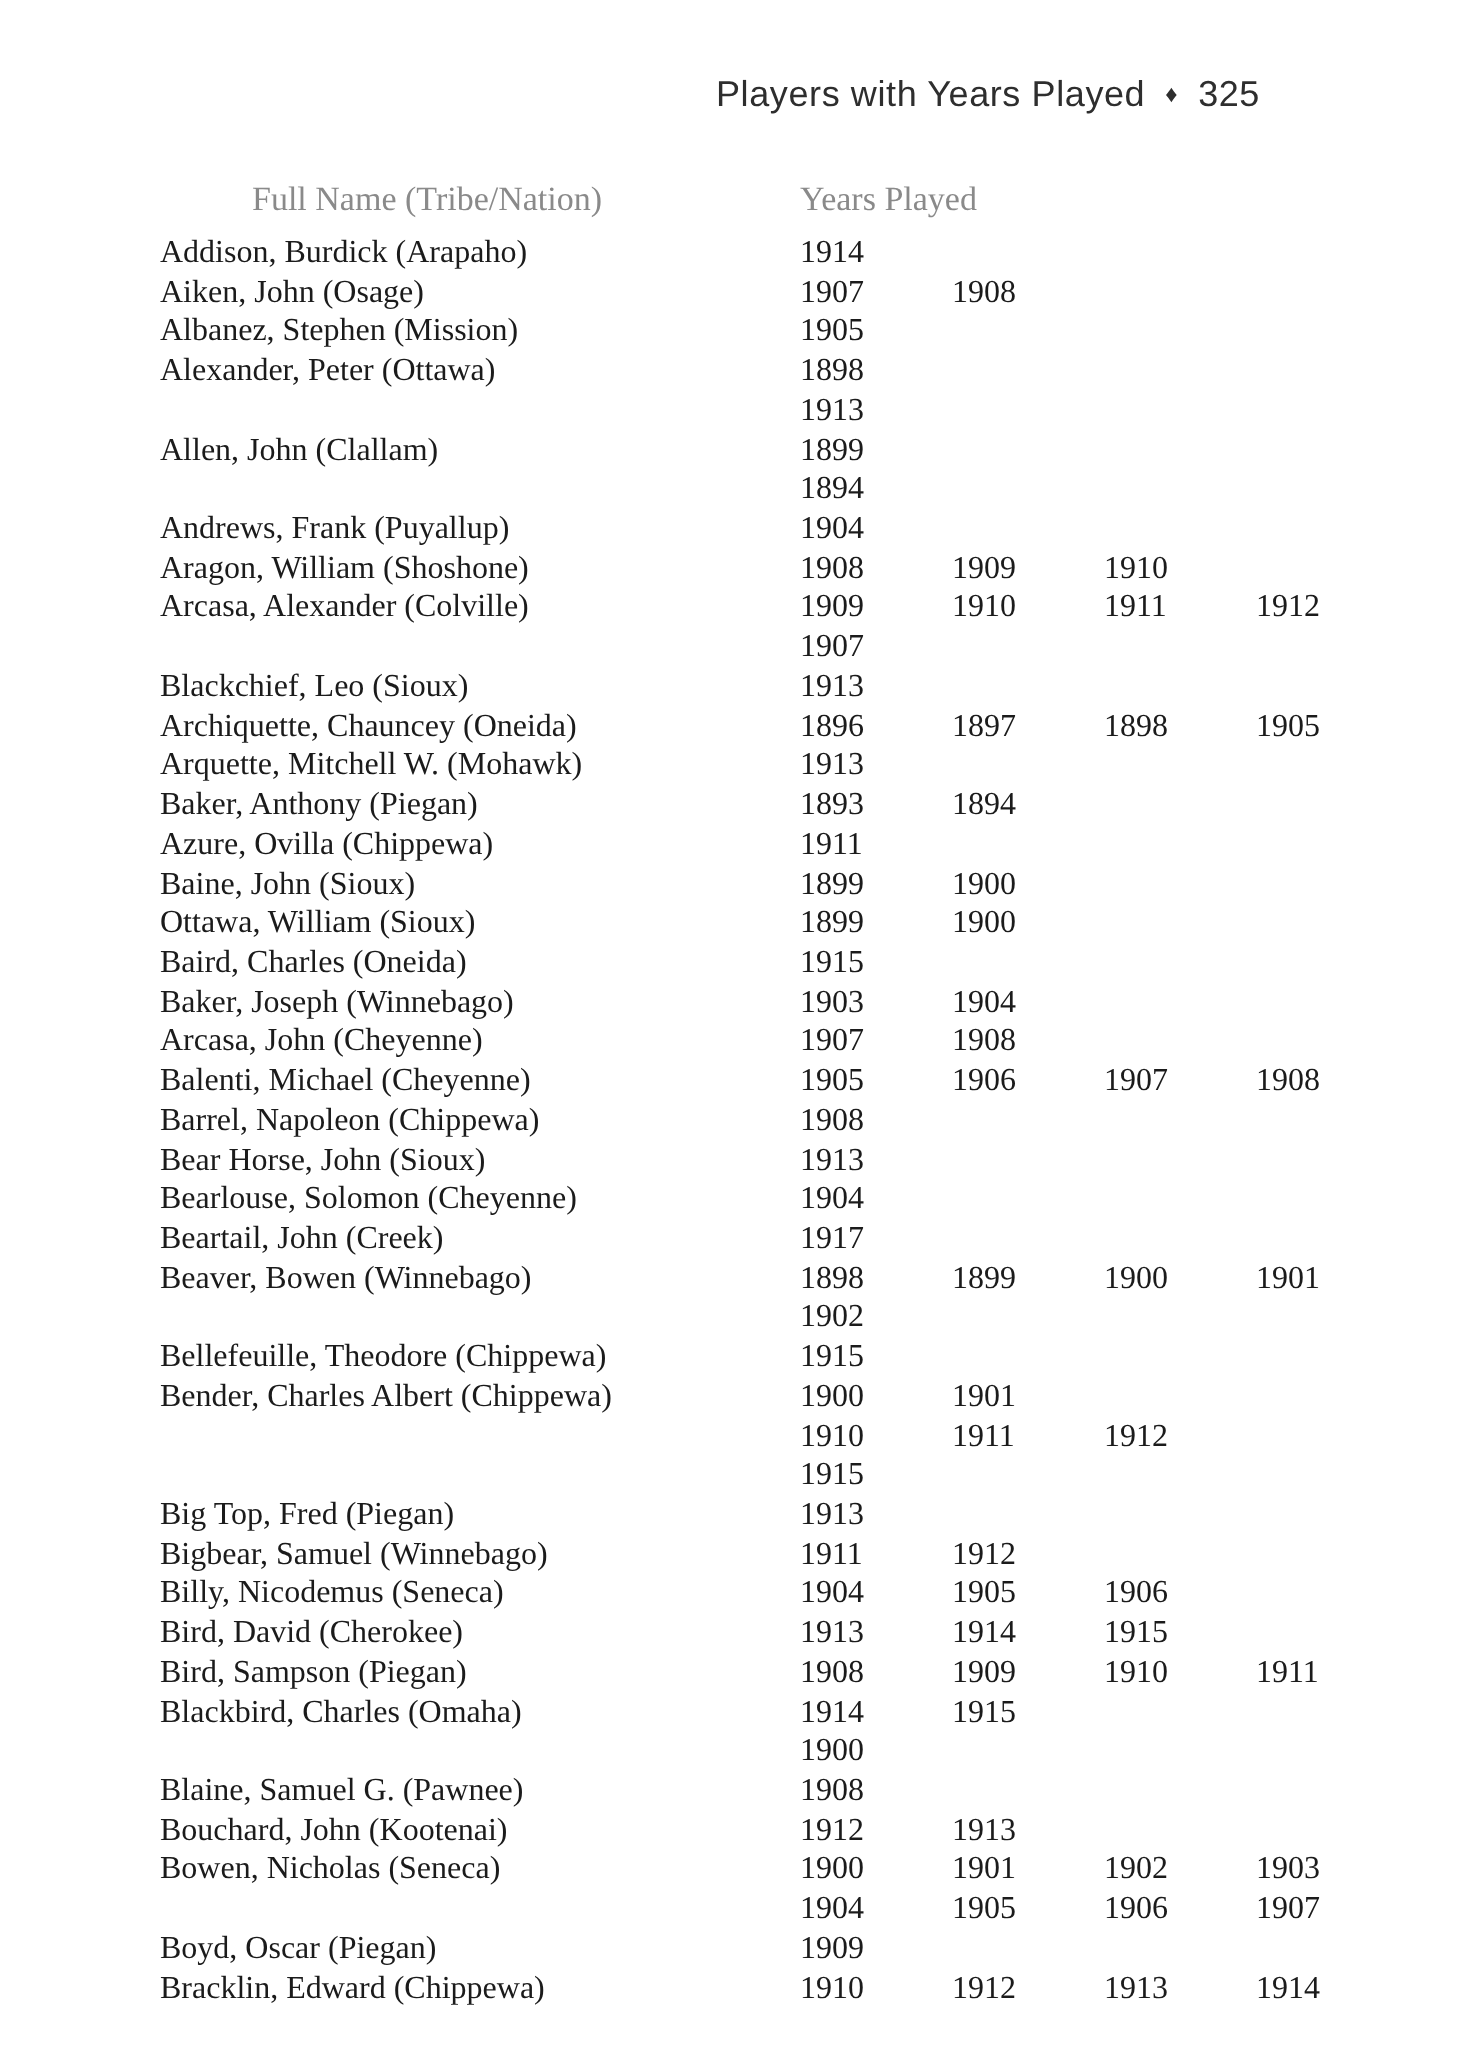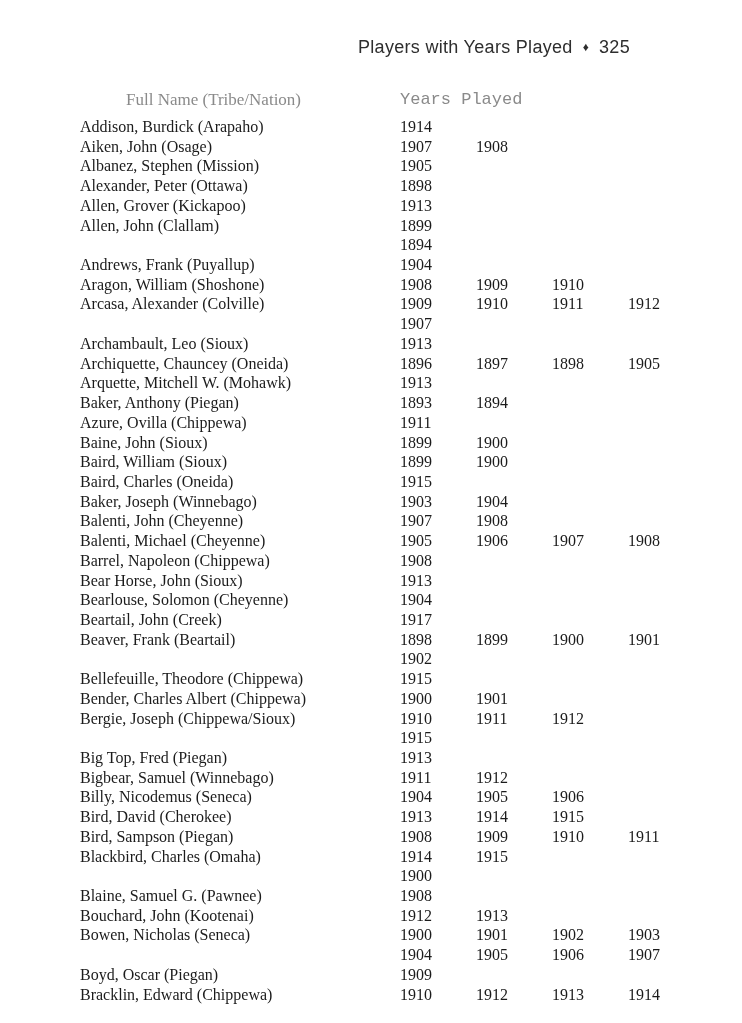--- a/index.html
+++ b/index.html
@@ -37,21 +37,21 @@
   
   .col-header {
     position: absolute;
     top: 90px;
     font-size: 17px;
     line-height: 20px;
     color: #8a8a8a;
     white-space: nowrap;
   }
   .col-header.name-col { left: 80px; margin-left: 46px; }
-  .col-header.years-col { left: 400px; font-family: Liberation Mono, monospace; }
+  .col-header.years-col { left: 400px; }
   
   .rows {
     position: absolute;
     top: 117px;
     left: 0;
     width: 742px;
   }
   .row {
     position: relative;
     height: 19.72px;
@@ -97,21 +97,20 @@
       </div>
       <div class="row">
         <span class="name">Albanez, Stephen (Mission)</span>
         <span class="year y0">1905</span>
       </div>
       <div class="row">
         <span class="name">Alexander, Peter (Ottawa)</span>
         <span class="year y0">1898</span>
       </div>
       <div class="row">
-        <span class="name">Allen, Grover (Kickapoo)</span>
         <span class="year y0">1913</span>
       </div>
       <div class="row">
         <span class="name">Allen, John (Clallam)</span>
         <span class="year y0">1899</span>
       </div>
       <div class="row">
         <span class="year y0">1894</span>
       </div>
       <div class="row">
@@ -128,21 +127,21 @@
         <span class="name">Arcasa, Alexander (Colville)</span>
         <span class="year y0">1909</span>
         <span class="year y1">1910</span>
         <span class="year y2">1911</span>
         <span class="year y3">1912</span>
       </div>
       <div class="row">
         <span class="year y0">1907</span>
       </div>
       <div class="row">
-        <span class="name">Archambault, Leo (Sioux)</span>
+        <span class="name">Blackchief, Leo (Sioux)</span>
         <span class="year y0">1913</span>
       </div>
       <div class="row">
         <span class="name">Archiquette, Chauncey (Oneida)</span>
         <span class="year y0">1896</span>
         <span class="year y1">1897</span>
         <span class="year y2">1898</span>
         <span class="year y3">1905</span>
       </div>
       <div class="row">
@@ -157,35 +156,35 @@
       <div class="row">
         <span class="name">Azure, Ovilla (Chippewa)</span>
         <span class="year y0">1911</span>
       </div>
       <div class="row">
         <span class="name">Baine, John (Sioux)</span>
         <span class="year y0">1899</span>
         <span class="year y1">1900</span>
       </div>
       <div class="row">
-        <span class="name">Baird, William (Sioux)</span>
+        <span class="name">Ottawa, William (Sioux)</span>
         <span class="year y0">1899</span>
         <span class="year y1">1900</span>
       </div>
       <div class="row">
         <span class="name">Baird, Charles (Oneida)</span>
         <span class="year y0">1915</span>
       </div>
       <div class="row">
         <span class="name">Baker, Joseph (Winnebago)</span>
         <span class="year y0">1903</span>
         <span class="year y1">1904</span>
       </div>
       <div class="row">
-        <span class="name">Balenti, John (Cheyenne)</span>
+        <span class="name">Arcasa, John (Cheyenne)</span>
         <span class="year y0">1907</span>
         <span class="year y1">1908</span>
       </div>
       <div class="row">
         <span class="name">Balenti, Michael (Cheyenne)</span>
         <span class="year y0">1905</span>
         <span class="year y1">1906</span>
         <span class="year y2">1907</span>
         <span class="year y3">1908</span>
       </div>
@@ -199,41 +198,40 @@
       </div>
       <div class="row">
         <span class="name">Bearlouse, Solomon (Cheyenne)</span>
         <span class="year y0">1904</span>
       </div>
       <div class="row">
         <span class="name">Beartail, John (Creek)</span>
         <span class="year y0">1917</span>
       </div>
       <div class="row">
-        <span class="name">Beaver, Frank (Beartail)</span>
+        <span class="name">Beaver, Bowen (Winnebago)</span>
         <span class="year y0">1898</span>
         <span class="year y1">1899</span>
         <span class="year y2">1900</span>
         <span class="year y3">1901</span>
       </div>
       <div class="row">
         <span class="name"></span>
         <span class="year y0">1902</span>
       </div>
       <div class="row">
         <span class="name">Bellefeuille, Theodore (Chippewa)</span>
         <span class="year y0">1915</span>
       </div>
       <div class="row">
         <span class="name">Bender, Charles Albert (Chippewa)</span>
         <span class="year y0">1900</span>
         <span class="year y1">1901</span>
       </div>
       <div class="row">
-        <span class="name">Bergie, Joseph (Chippewa/Sioux)</span>
         <span class="year y0">1910</span>
         <span class="year y1">1911</span>
         <span class="year y2">1912</span>
       </div>
       <div class="row">
         <span class="year y0">1915</span>
       </div>
       <div class="row">
         <span class="name">Big Top, Fred (Piegan)</span>
         <span class="year y0">1913</span>

